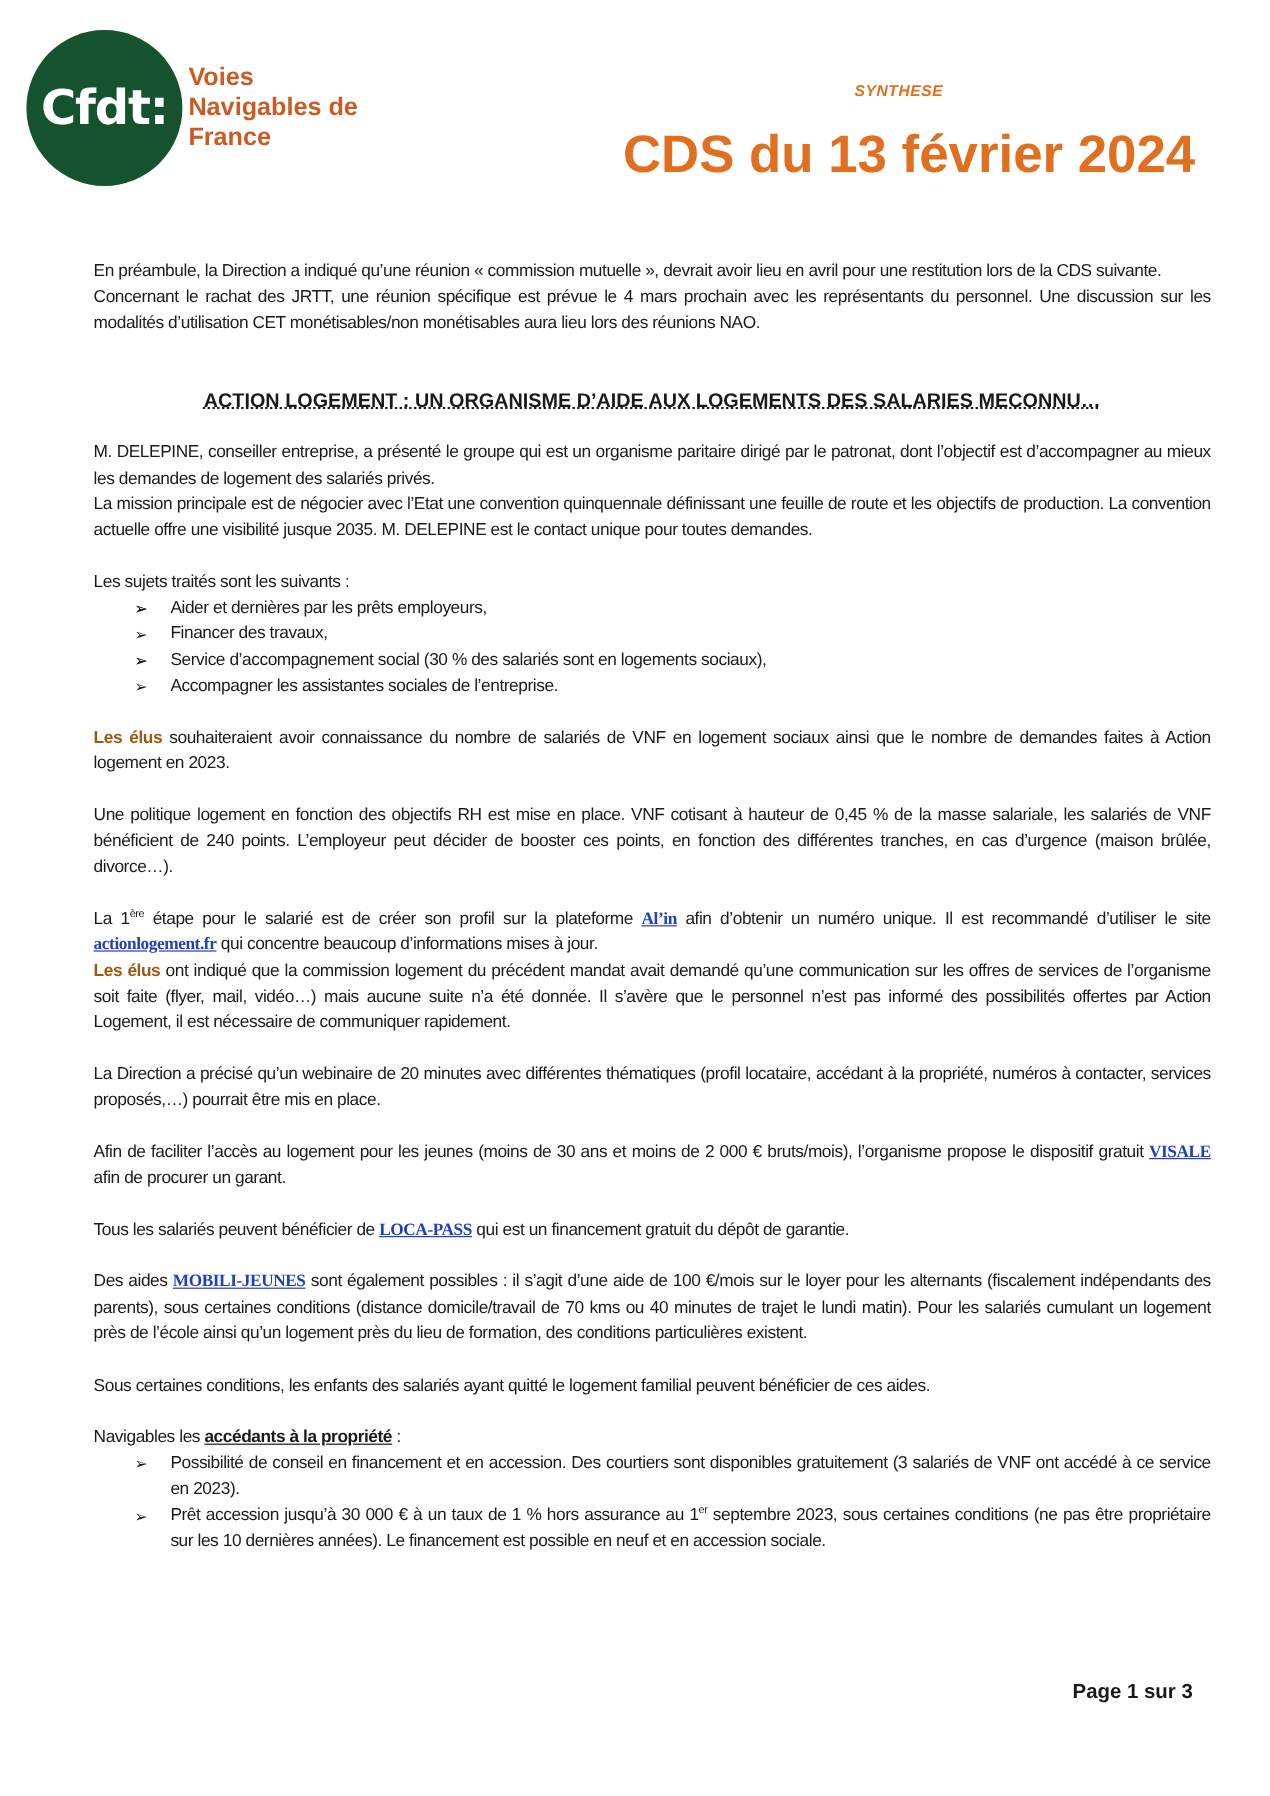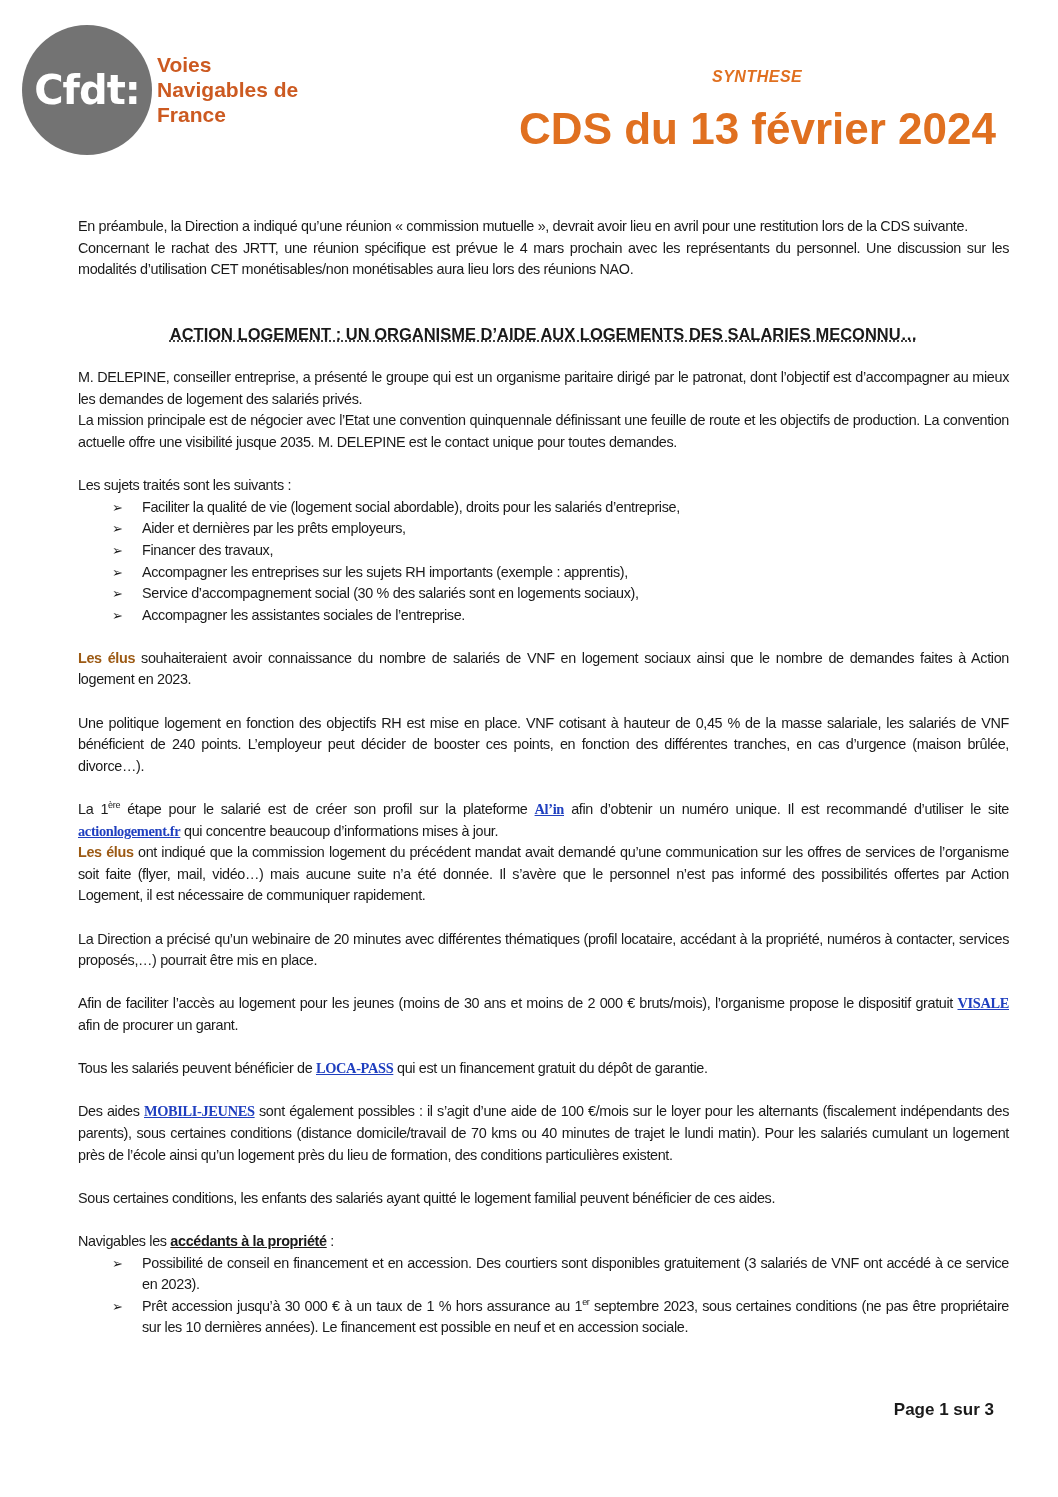--- a/index.html
+++ b/index.html
@@ -1,24 +1,24 @@
 <!DOCTYPE html>
 <html><head>
   <meta charset="utf-8">
   <style>
     html, body { margin: 0; padding: 0; background: #ffffff; }
     body { width: 1058px; height: 1497px; position: relative; overflow: hidden;
       font-family: "Liberation Sans Narrow", "Liberation Sans", sans-serif; color: #1a1a1a; }
     .logo { position: absolute; left: 22px; top: 25px; width: 130px; height: 130px;
-      border-radius: 50%; background: #737373; display: flex; align-items: center; justify-content: center; }
+      border-radius: 50%; background: #14532d; display: flex; align-items: center; justify-content: center; }
     .logo-text { color: #fff; font-family: "DejaVu Sans", sans-serif; font-weight: bold; font-size: 40px; letter-spacing: -1px; }
     .org { position: absolute; left: 157px; top: 52px; color: #cc5a21; font-family: "Liberation Sans", sans-serif;
       font-weight: bold; font-size: 21px; line-height: 25px; }
     .synthese { position: absolute; left: 712px; top: 68px; color: #e07020; font-family: "Liberation Sans", sans-serif;
-      font-weight: bold; font-style: italic; font-size: 16px; letter-spacing: 0.5px; }
+      font-weight: bold; font-style: italic; font-size: 13px; letter-spacing: 0.5px; }
     .cds { position: absolute; right: 62px; top: 104px; color: #e07020; font-family: "Liberation Sans", sans-serif;
       font-weight: bold; font-size: 44px; }
     .content { position: absolute; left: 64px; top: 216px; width: 931px;
       font-family: "Liberation Sans", sans-serif; font-size: 14.4px; line-height: 21.6px; letter-spacing: -0.35px; margin-left: 14px; }
     p { margin: 0; text-align: justify; }
     .gap { height: 21.6px; }
     .heading { text-align: center; font-weight: bold; font-size: 16.5px; text-decoration: underline;
       text-decoration-style: dotted; margin: 0; letter-spacing: 0; }
     ul { list-style: none; margin: 0; padding: 0 0 0 64px; }
     li { position: relative; padding-left: 0; text-align: justify; }
@@ -48,24 +48,24 @@
   <p>Concernant le rachat des JRTT, une réunion spécifique est prévue le 4 mars prochain avec les représentants du personnel. Une discussion sur les modalités d’utilisation CET monétisables/non monétisables aura lieu lors des réunions NAO.</p>
   <div class="gap"></div>
     <div class="gap"></div>
   <p class="heading">ACTION LOGEMENT : UN ORGANISME D’AIDE AUX LOGEMENTS DES SALARIES MECONNU…</p>
   <div class="gap"></div>
   <p>M. DELEPINE, conseiller entreprise, a présenté le groupe qui est un organisme paritaire dirigé par le patronat, dont l’objectif est d’accompagner au mieux les demandes de logement des salariés privés.</p>
   <p>La mission principale est de négocier avec l’Etat une convention quinquennale définissant une feuille de route et les objectifs de production. La convention actuelle offre une visibilité jusque 2035. M. DELEPINE est le contact unique pour toutes demandes.</p>
   <div class="gap"></div>
   <p>Les sujets traités sont les suivants :</p>
   <ul>
-    <li><span class="bullet">➢</span><span>Faciliter la qualité de vie (logement social abordable), droits pour les salariés d’entreprise,</span></li>
+    <li><span class="bullet">➢</span></li>
     <li><span class="bullet">➢</span><span>Aider et dernières par les prêts employeurs,</span></li>
     <li><span class="bullet">➢</span><span>Financer des travaux,</span></li>
-    <li><span class="bullet">➢</span><span>Accompagner les entreprises sur les sujets RH importants (exemple : apprentis),</span></li>
+    <li><span class="bullet">➢</span></li>
     <li><span class="bullet">➢</span><span>Service d’accompagnement social (30 % des salariés sont en logements sociaux),</span></li>
     <li><span class="bullet">➢</span><span>Accompagner les assistantes sociales de l’entreprise.</span></li>
   </ul>
   <div class="gap"></div>
   <p><span class="elus">Les élus</span><span> souhaiteraient avoir connaissance du nombre de salariés de VNF en logement sociaux ainsi que le nombre de demandes faites à Action logement en 2023.</span></p>
   <div class="gap"></div>
   <p>Une politique logement en fonction des objectifs RH est mise en place. VNF cotisant à hauteur de 0,45 % de la masse salariale, les salariés de VNF bénéficient de 240 points. L’employeur peut décider de booster ces points, en fonction des différentes tranches, en cas d’urgence (maison brûlée, divorce…).</p>
   <div class="gap"></div>
   <p><span>La 1</span><sup>ère</sup><span> étape pour le salarié est de créer son profil sur la plateforme </span><a class="link" href="#">Al’in</a><span> afin d’obtenir un numéro unique. Il est recommandé d’utiliser le site </span><a class="link" href="#">actionlogement.fr</a><span> qui concentre beaucoup d’informations mises à jour.</span></p>
   <p><span class="elus">Les élus</span><span> ont indiqué que la commission logement du précédent mandat avait demandé qu’une communication sur les offres de services de l’organisme soit faite (flyer, mail, vidéo…) mais aucune suite n’a été donnée. Il s’avère que le personnel n’est pas informé des possibilités offertes par Action Logement, il est nécessaire de communiquer rapidement.</span></p>

